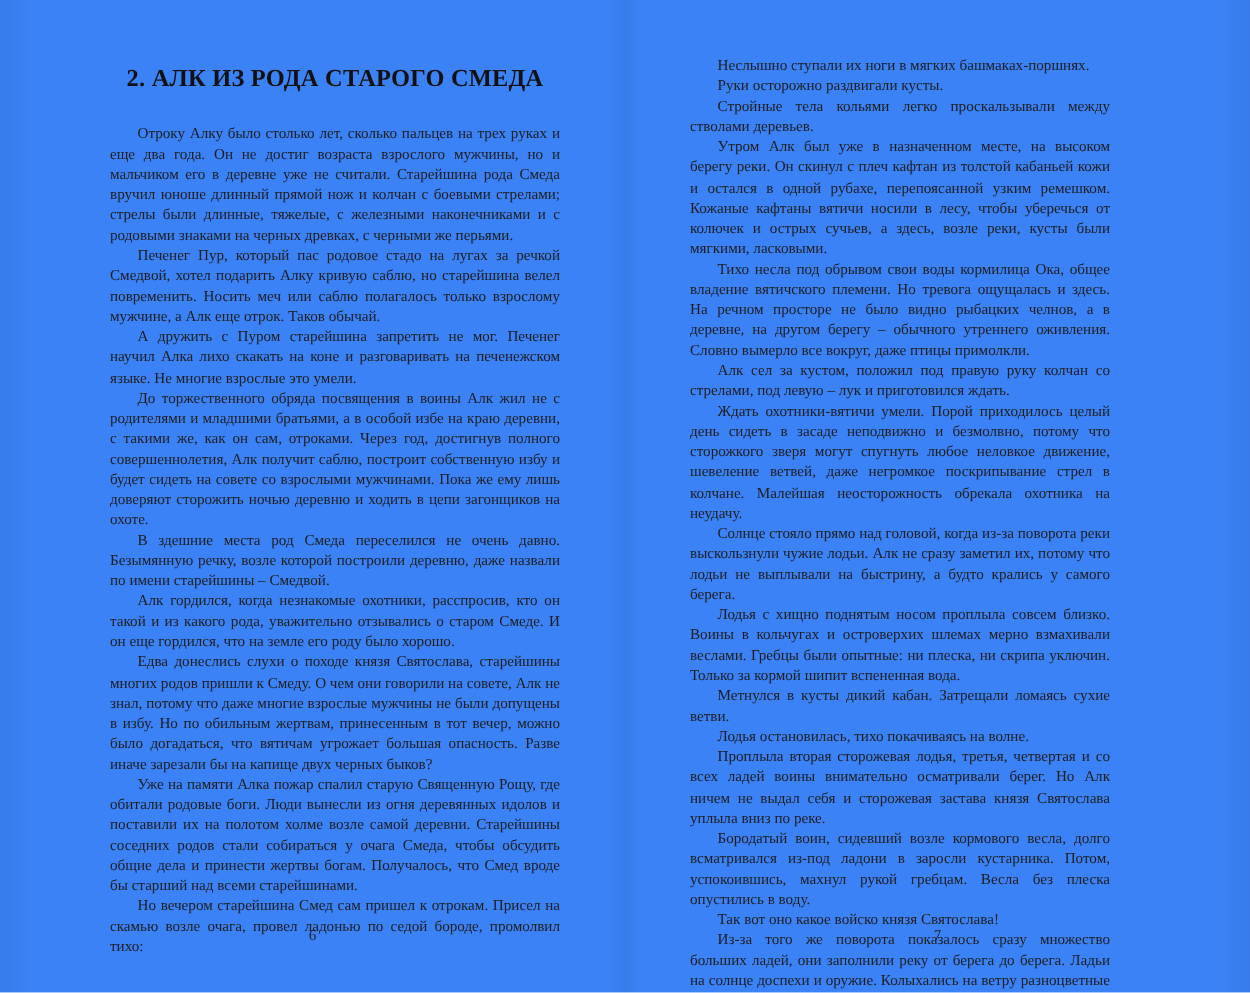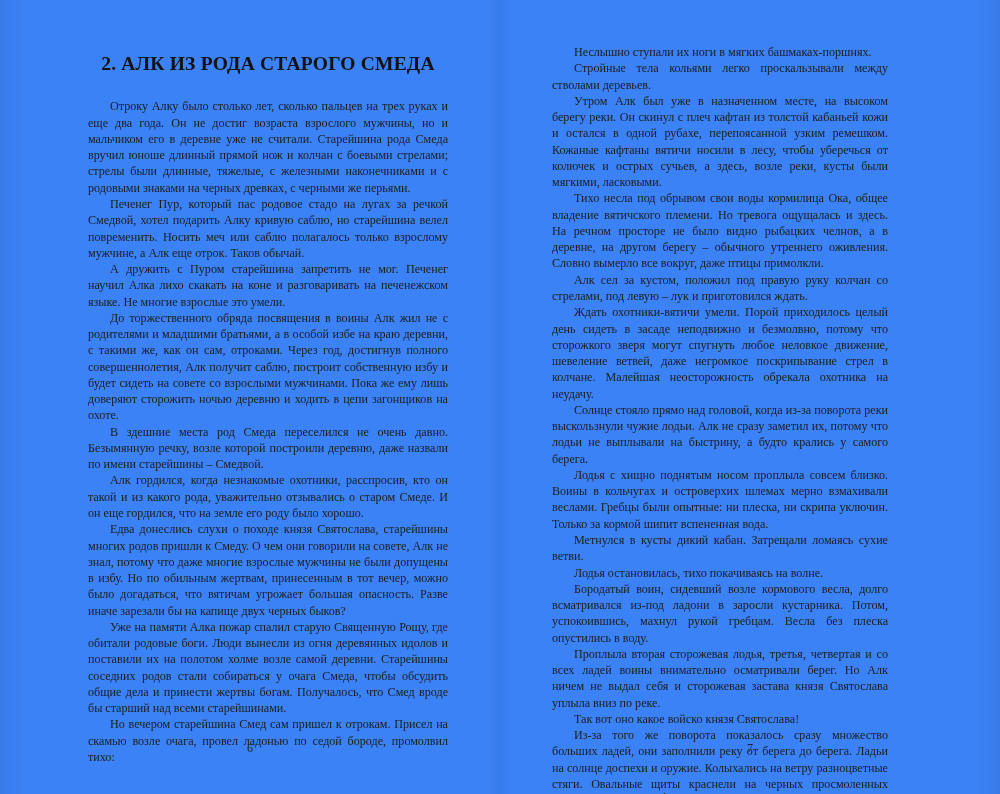--- a/index.html
+++ b/index.html
@@ -110,31 +110,32 @@
       <p>Но вечером старейшина Смед сам пришел к отрокам. Присел на скамью возле очага, провел ладонью по седой бороде, промолвил тихо:</p>
 
     </div>
     <div class="folio folio-left">6</div>
     <div class="edge-shade-left"></div>
   </div>
 
   <div class="page page-right">
     <div class="body-text">
       <p>Неслышно ступали их ноги в мягких башмаках-поршнях.</p>
+      <p>Руки осторожно раздвигали кусты.</p>
       <p>Стройные тела кольями легко проскальзывали между стволами деревьев.</p>
       <p>Утром Алк был уже в назначенном месте, на высоком берегу реки. Он скинул с плеч кафтан из толстой кабаньей кожи и остался в одной рубахе, перепоясанной узким ремешком. Кожаные кафтаны вятичи носили в лесу, чтобы уберечься от колючек и острых сучьев, а здесь, возле реки, кусты были мягкими, ласковыми.</p>
       <p>Тихо несла под обрывом свои воды кормилица Ока, общее владение вятичского племени. Но тревога ощущалась и здесь. На речном просторе не было видно рыбацких челнов, а в деревне, на другом берегу – обычного утреннего оживления. Словно вымерло все вокруг, даже птицы примолкли.</p>
       <p>Алк сел за кустом, положил под правую руку колчан со стрелами, под левую – лук и приготовился ждать.</p>
       <p>Ждать охотники-вятичи умели. Порой приходилось целый день сидеть в засаде неподвижно и безмолвно, потому что сторожкого зверя могут спугнуть любое неловкое движение, шевеление ветвей, даже негромкое поскрипывание стрел в колчане. Малейшая неосторожность обрекала охотника на неудачу.</p>
       <p>Солнце стояло прямо над головой, когда из-за поворота реки выскользнули чужие лодьи. Алк не сразу заметил их, потому что лодьи не выплывали на быстрину, а будто крались у самого берега.</p>
       <p>Лодья с хищно поднятым носом проплыла совсем близко. Воины в кольчугах и островерхих шлемах мерно взмахивали веслами. Гребцы были опытные: ни плеска, ни скрипа уключин. Только за кормой шипит вспененная вода.</p>
       <p>Метнулся в кусты дикий кабан. Затрещали ломаясь сухие ветви.</p>
       <p>Лодья остановилась, тихо покачиваясь на волне.</p>
+      <p>Проплыла вторая сторожевая лодья, третья, четвертая и со всех ладей воины внимательно осматривали берег. Но Алк ничем не выдал себя и сторожевая застава князя Святослава уплыла вниз по реке.</p>
       <p>Бородатый воин, сидевший возле кормового весла, долго всматривался из-под ладони в заросли кустарника. Потом, успокоившись, махнул рукой гребцам. Весла без плеска опустились в воду.</p>
-      <p>Проплыла вторая сторожевая лодья, третья, четвертая и со всех ладей воины внимательно осматривали берег. Но Алк ничем не выдал себя и сторожевая застава князя Святослава уплыла вниз по реке.</p>
       <p>Так вот оно какое войско князя Святослава!</p>
       <p>Из-за того же поворота показалось сразу множество больших ладей, они заполнили реку от берега до берега. Ладьи на солнце доспехи и оружие. Колыхались на ветру разноцветные стяги. Овальные щиты краснели на черных просмоленных бортах, как переверну́тые вполовину языки пламени.</p>
       <p>Алк никогда не видел сразу такого количества воинских ладей. Он пробовал считать, загибая пальцы, но скоро бросил это бесполезное занятие. Голова судового каравана уже уползла вниз по реке, а из-за поворота выплывали новые и новые ладьи и, казалось, что им нет конца.</p>
 
     </div>
     <div class="folio folio-right">7</div>
     <div class="edge-shade-right"></div>
   </div>
 
   <div class="gutter-shade"></div>

